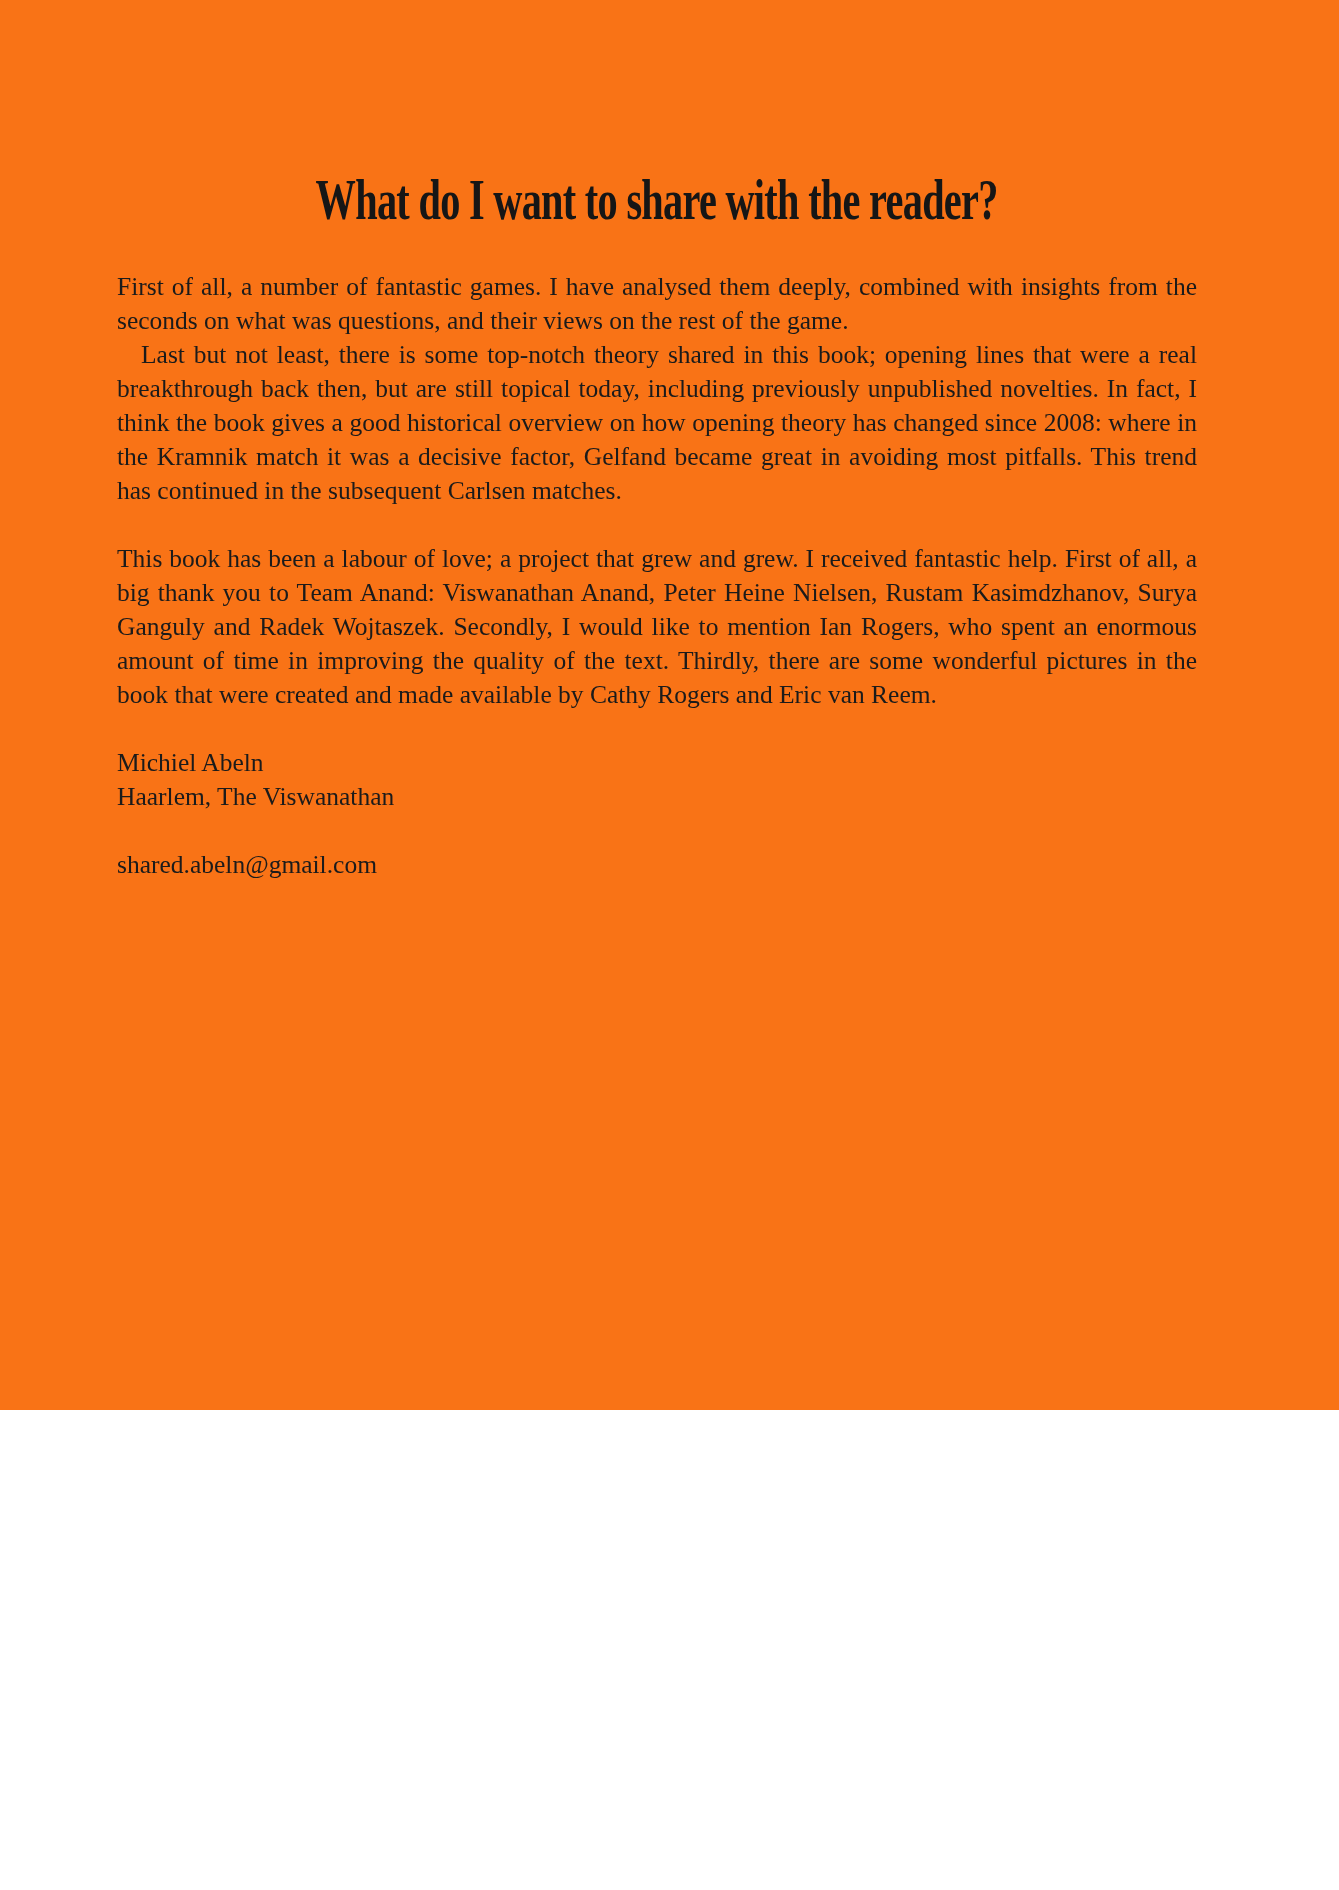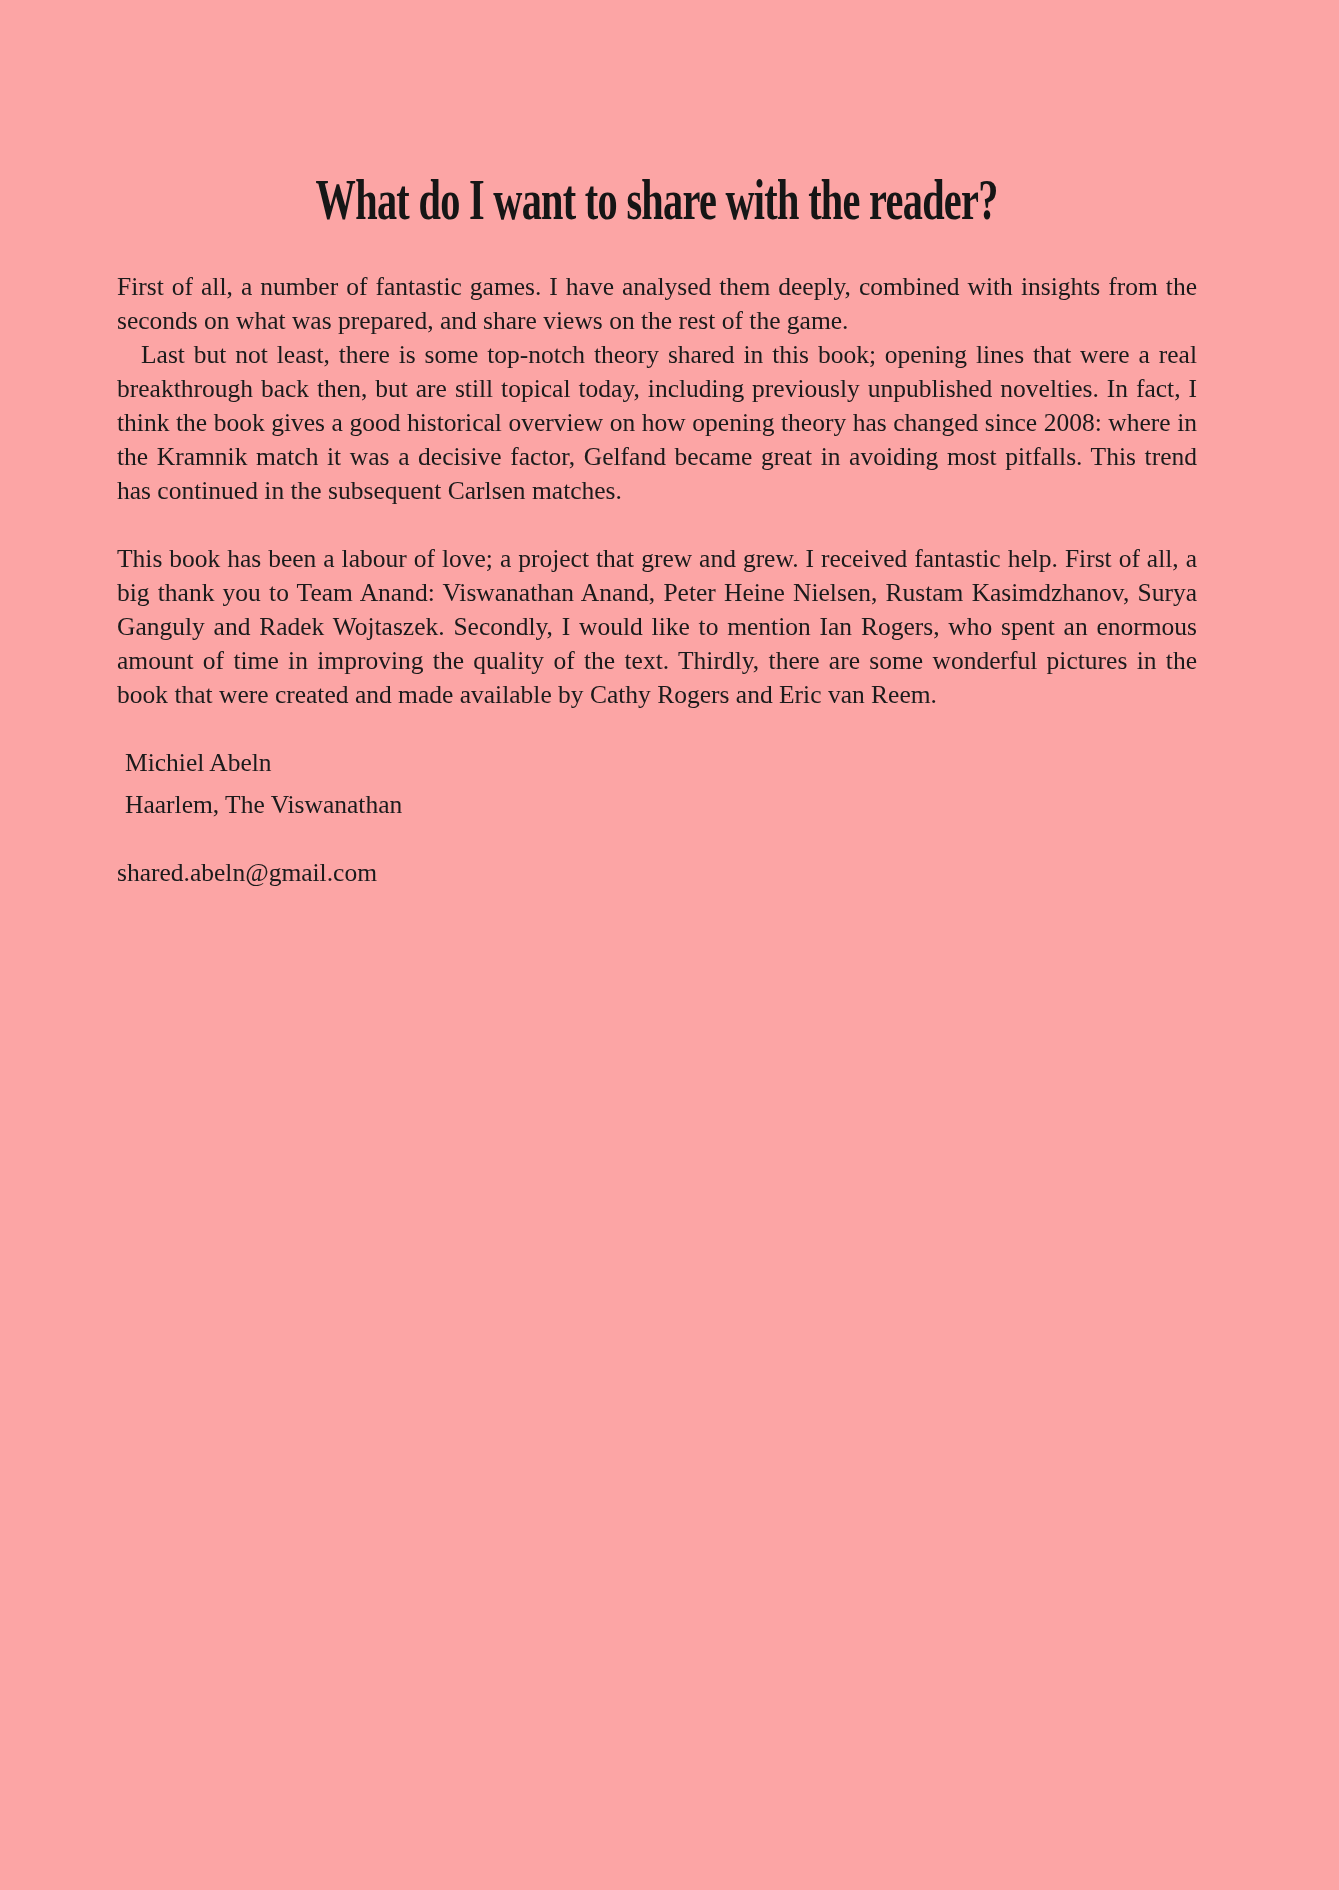--- a/index.html
+++ b/index.html
@@ -3,22 +3,22 @@
 <meta charset="utf-8">
 <style>
   html, body {
     margin: 0;
     padding: 0;
     background: #ffffff;
   }
   .page {
     position: relative;
     width: 1339px;
-    height: 1890px;
-    background: #fca5a5;
+    height: 1410px;
+    background: #f97316;
     overflow: hidden;
     font-family: "Liberation Serif", serif;
     color: #1b1b1b;
     -webkit-font-smoothing: antialiased;
   }
   .content {
     position: absolute;
     left: 117px;
     top: 168px;
     width: 1080px;
@@ -46,38 +46,38 @@
     hyphens: none;
   }
   .indent {
     text-indent: 24px;
   }
   .gap {
     margin-top: 34px;
     font-family: Liberation Serif, serif;
   }
   .signature p {
-    margin: 8px;
+    margin: 0;
     font-size: 25.5px;
     line-height: 34px;
     text-align: left;
   }
   .email {
     text-align: left;
   }
 </style>
 </head>
 <body>
 
 <div class="page">
   <div class="content">
 
     <h1 class="title"><span class="title-inner">What do I want to share with the reader?</span></h1>
 
-    <p class="para">First of all, a number of fantastic games. I have analysed them deeply, combined with insights from the seconds on what was prepared, and share views on the rest of the game.</p>
+    <p class="para">First of all, a number of fantastic games. I have analysed them deeply, combined with insights from the seconds on what was questions, and their views on the rest of the game.</p>
 
 
 
     <p class="para indent">Last but not least, there is some top-notch theory shared in this book; opening lines that were a real breakthrough back then, but are still topical today, including previously unpublished novelties. In fact, I think the book gives a good historical overview on how opening theory has changed since 2008: where in the Kramnik match it was a decisive factor, Gelfand became great in avoiding most pitfalls. This trend has continued in the subsequent Carlsen matches.</p>
 
     <p class="para gap">This book has been a labour of love; a project that grew and grew. I received fantastic help. First of all, a big thank you to Team Anand: Viswanathan Anand, Peter Heine Nielsen, Rustam Kasimdzhanov, Surya Ganguly and Radek Wojtaszek. Secondly, I would like to mention Ian Rogers, who spent an enormous amount of time in improving the quality of the text. Thirdly, there are some wonderful pictures in the book that were created and made available by Cathy Rogers and Eric van Reem.</p>
 
 
     <div class="signature gap">
       <p>Michiel Abeln</p>

